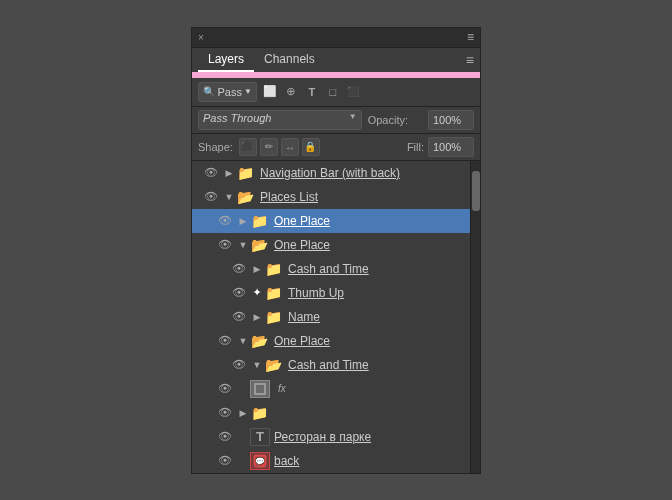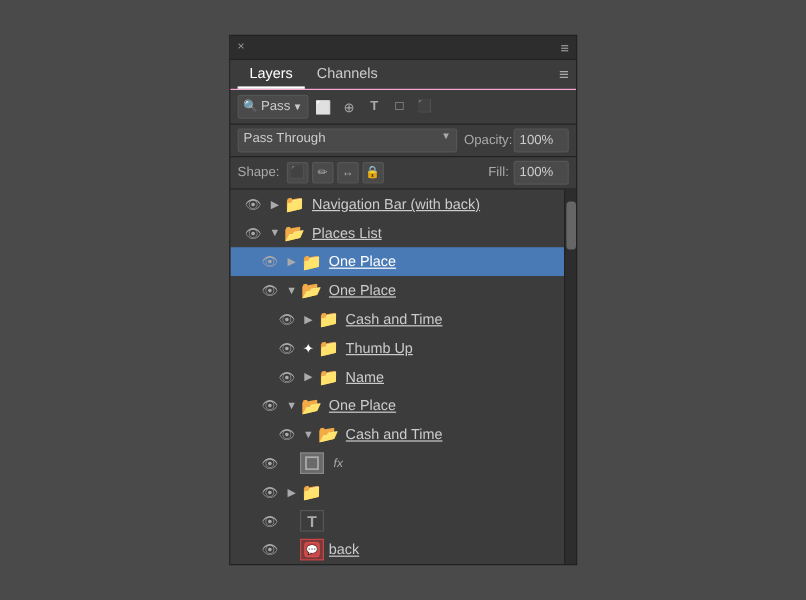--- a/index.html
+++ b/index.html
@@ -39,21 +39,21 @@
     .panel-title-bar .panel-menu-icon {
       color: #aaa;
       font-size: 12px;
       cursor: pointer;
     }
     .tabs-row {
       background: #3c3c3c;
       display: flex;
       align-items: center;
       justify-content: space-between;
-      border-bottom: 1px solid #f9a8d4;
+      border-bottom: 6px solid #f9a8d4;
       padding: 0 6px;
     }
     .tabs {
       display: flex;
       gap: 0;
     }
     .tab {
       padding: 4px 10px;
       font-size: 12px;
       color: #ccc;
@@ -118,21 +118,21 @@
       padding: 1px 4px;
       color: #ccc;
       font-size: 11px;
       cursor: pointer;
       height: 20px;
       flex: 1;
     }
     .opacity-row {
       display: flex;
       align-items: center;
-      gap: 1px;
+      gap: 20px;
     }
     .opacity-label {
       color: #aaa;
       font-size: 11px;
     }
     .opacity-value {
       background: #4a4a4a;
       border: 1px solid #555;
       border-radius: 2px;
       padding: 1px 4px;
@@ -317,21 +317,21 @@
       <div class="filter-icon" title="Pixel">⬜</div>
       <div class="filter-icon" title="Adjustment">⊕</div>
       <div class="filter-icon" title="Type" style="font-weight:bold;">T</div>
       <div class="filter-icon" title="Shape">□</div>
       <div class="filter-icon" title="Smart Object" style="font-size:10px;">⬛</div>
     </div>
   </div>
 
   <div class="blend-row">
     <div class="blend-dropdown">
-      <span style="font-size:11px;color:#ccc;">Pass Through</span>
+      <span style="font-size:11px;color:#ccc;font-style:italic;">Pass Through</span>
       <span style="float:right;font-size:8px;color:#aaa;">▼</span>
     </div>
     <div class="opacity-row">
       <span class="opacity-label">Opacity:</span>
       <div class="opacity-value" style="display:flex;align-items:center;padding:0 4px;font-size:11px;">100%</div>
     </div>
   </div>
 
   <div class="lock-row">
     <span class="lock-label">Shape:</span>
@@ -447,20 +447,21 @@
         <div class="expand-arrow">▶</div>
         <div class="layer-thumb folder">
           <span class="folder-icon">📁</span>
         </div>
       </div>
 
       <div class="layer-item indent-2" style="padding-left:22px;">
         <div class="visibility-eye">👁</div>
         <div class="expand-arrow" style="visibility:hidden;">▶</div>
         <div class="layer-thumb text-icon" style="font-size:13px;font-weight:bold;border:1px solid #555;display:flex;align-items:center;justify-content:center;background:transparent;">T</div>
+        <span class="layer-name">Ресторан в парке</span>
       </div>
 
       <div class="layer-item indent-2" style="padding-left:22px;">
         <div class="visibility-eye">👁</div>
         <div class="expand-arrow" style="visibility:hidden;">▶</div>
         <div class="layer-thumb smart-icon" style="background:#7a3a3a;border:1px solid #c44;display:flex;align-items:center;justify-content:center;">
           <svg width="14" height="14" viewBox="0 0 14 14">
               <rect x="1" y="1" width="12" height="12" rx="2" fill="#c44" stroke="#f66" stroke-width="0.5"></rect>
               <text x="7" y="10" text-anchor="middle" font-size="8" fill="#fff">💬</text>
             </svg>

